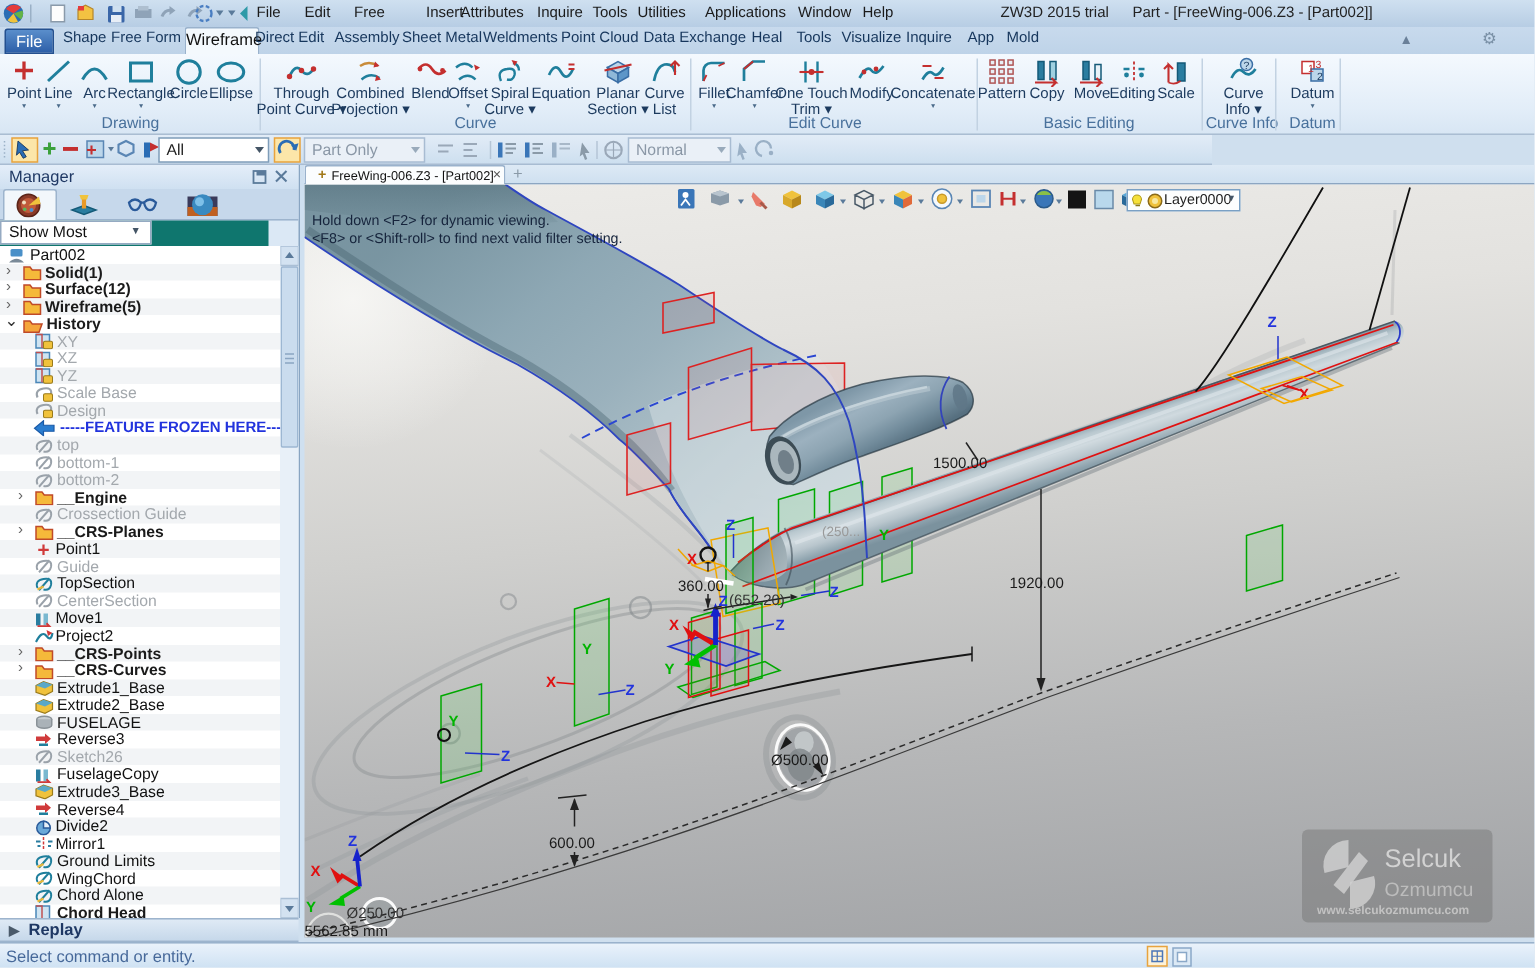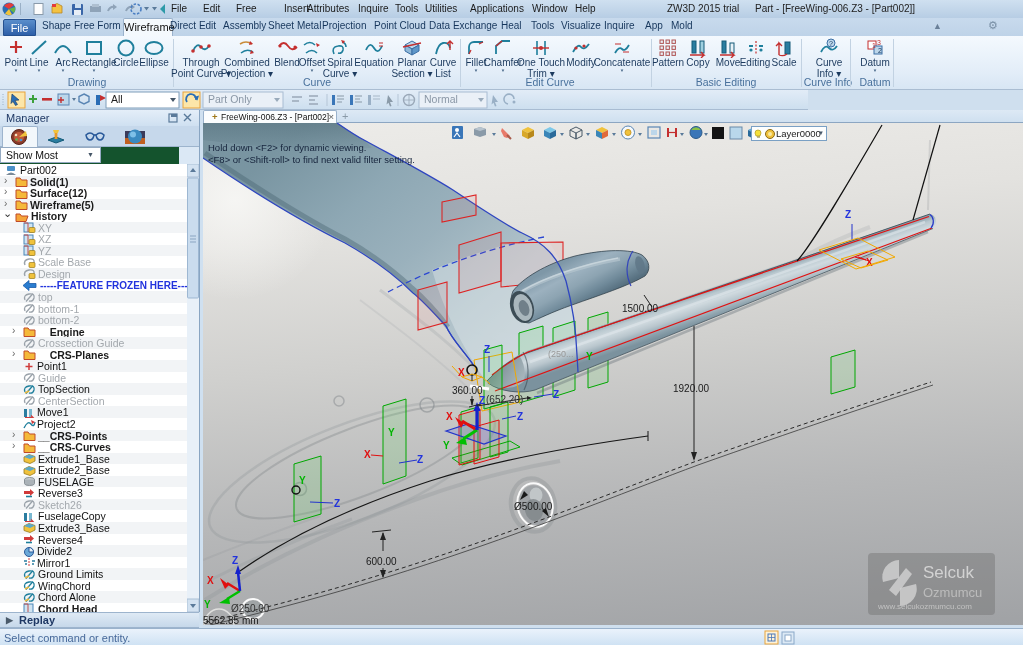--- a/index.html
+++ b/index.html
@@ -21,21 +21,21 @@
 .rlab{position:absolute;top:22px;width:74px;margin-left:-37px;text-align:center;font-size:10px;color:#1c3a5e;line-height:10.5px;}
 .rcaret{position:absolute;top:32px;width:20px;margin-left:-10px;text-align:center;font-size:4.5px;color:#4a6a8a;}
 .rgroup{position:absolute;top:40px;width:120px;margin-left:-60px;text-align:center;font-size:10.5px;color:#49719c;}
 .rsep{position:absolute;top:3px;width:1px;height:48px;background:#c2d2e2;}
 
 #toolbar2{left:0;top:90px;width:808px;height:20px;background:linear-gradient(#e2ecf7,#cddfef);border-bottom:1px solid #a8bcd2;}
 
 #lpanel{left:0;top:110px;width:200px;height:502px;background:#dbe8f5;border-right:1px solid #89a5c2;}
 #lphead{position:absolute;left:0;top:0;width:199px;height:16px;background:linear-gradient(#e4eef9,#cfe0f1);font-size:11px;color:#1f3864;padding:2px 0 0 6px;}
 #lptabs{position:absolute;left:0;top:16px;width:199px;height:21px;background:#c6d8eb;border-bottom:1px solid #9db4cd;}
-#lpcombo{position:absolute;left:0;top:37px;width:179px;height:17px;background:#14532d;}
+#lpcombo{position:absolute;left:0;top:37px;width:179px;height:17px;background:#0f766e;}
 #tree{position:absolute;left:0;top:54px;width:187px;height:448px;background:#fff;overflow:hidden;}
 .trow{position:relative;width:100%;height:11.55px;font-size:10.5px;color:#111;white-space:nowrap;}
 .trow.g{color:#a3a8ad;}
 .trow .tx{position:absolute;top:0px;}
 .trow svg{position:absolute;top:0.5px;}
 .trow:nth-child(even){background:#f2f4f6;}
 .trow .b{font-weight:bold;color:#1a1a1a;}
 .trow .fz{color:#2233dd;font-weight:bold;font-size:10px;top:1px;}
 .ar{position:absolute;top:-1px;font-size:10px;color:#666;}
 .ar.ex{top:-3px;font-size:11px;color:#333;}
@@ -94,21 +94,21 @@
 </div>
 <div id="tabrow" class="abs">
 <div id="filetab">File</div>
 <div id="activetab">Wireframe</div>
 <span class="rtab" style="left:42px">Shape</span>
 <span class="rtab" style="left:74px">Free Form</span>
 <span class="rtab" style="left:173px"></span>
 <span class="rtab" style="left:170px;">Direct Edit</span>
 <span class="rtab" style="left:223px">Assembly</span>
 <span class="rtab" style="left:268px">Sheet Metal</span>
-<span class="rtab" style="left:322px">Projection</span>
+<span class="rtab" style="left:322px">Weldments</span>
 <span class="rtab" style="left:374px">Point Cloud</span>
 <span class="rtab" style="left:429px">Data Exchange</span>
 <span class="rtab" style="left:501px">Heal</span>
 <span class="rtab" style="left:531px">Tools</span>
 <span class="rtab" style="left:561px">Visualize</span>
 <span class="rtab" style="left:604px">Inquire</span>
 <span class="rtab" style="left:645px">App</span>
 <span class="rtab" style="left:671px">Mold</span>
 <span style="position:absolute;left:933px;top:3px;font-size:9px;color:#6a8099">▲</span>
 <span style="position:absolute;left:988px;top:1px;font-size:11px;color:#7a90a6">⚙</span>
@@ -958,21 +958,21 @@
 <span class="abs" style="left:66px;top:3px;font-size:6px;color:#456;">▼</span>
 </div>
 <div id="wm">
 <svg class="abs" style="left:8px;top:5px" width="46" height="50">
 <path d="M23,2 A17,17 0 0 0 7,24 L23,20 Z" fill="#cfcfcf" opacity="0.85"></path>
 <path d="M24,48 A17,17 0 0 0 40,26 L24,30 Z" fill="#cfcfcf" opacity="0.85"></path>
 <path d="M13,32 L30,10 L36,16 L20,38 Z" fill="#cfcfcf" opacity="0.85"></path>
 </svg>
 <span class="abs" style="left:55px;top:10px;font-size:17px;color:#d2d2d2;">Selcuk</span>
 <span class="abs" style="left:55px;top:32px;font-size:13px;color:#bcbcbc;">Ozmumcu</span>
-<span class="abs" style="left:10px;top:49px;font-size:8px;color:#c2c2c2;">www.selcukozmumcu.com</span>
+<span class="abs" style="left:10px;top:49px;font-size:8px;color:#c2c2c2;font-weight:bold;">www.selcukozmumcu.com</span>
 </div>
 </div>
 <div class="abs" style="left:200px;top:110px;width:3px;height:518px;background:#cfe0f0;"></div>
 <div id="statusbar" class="abs">
 <span style="position:absolute;left:4px;top:3px;">Select command or entity.</span>
 <svg class="abs" style="left:764px;top:1px" width="40" height="15">
 <rect x="1" y="1" width="13" height="13" fill="#fdf2d8" stroke="#e8a33d"></rect>
         <rect x="4" y="4" width="7" height="7" fill="none" stroke="#4a76b8"></rect>
         <path d="M4,7.5 h7 M7.5,4 v7" stroke="#4a76b8" stroke-width="0.8"></path>
 <rect x="18" y="2" width="12" height="12" fill="#dce9f5" stroke="#8aa8c8"></rect>

